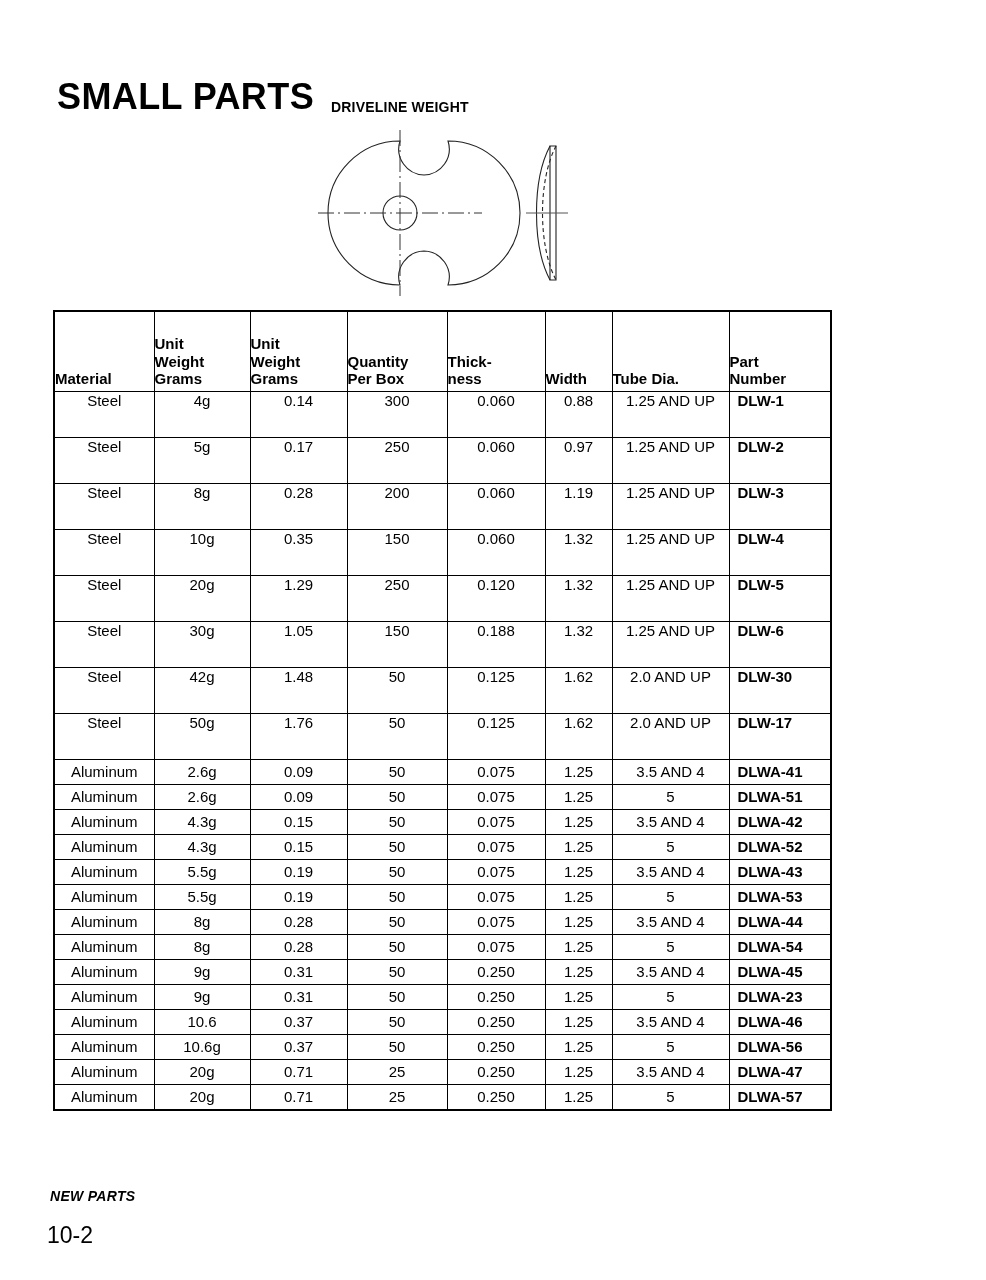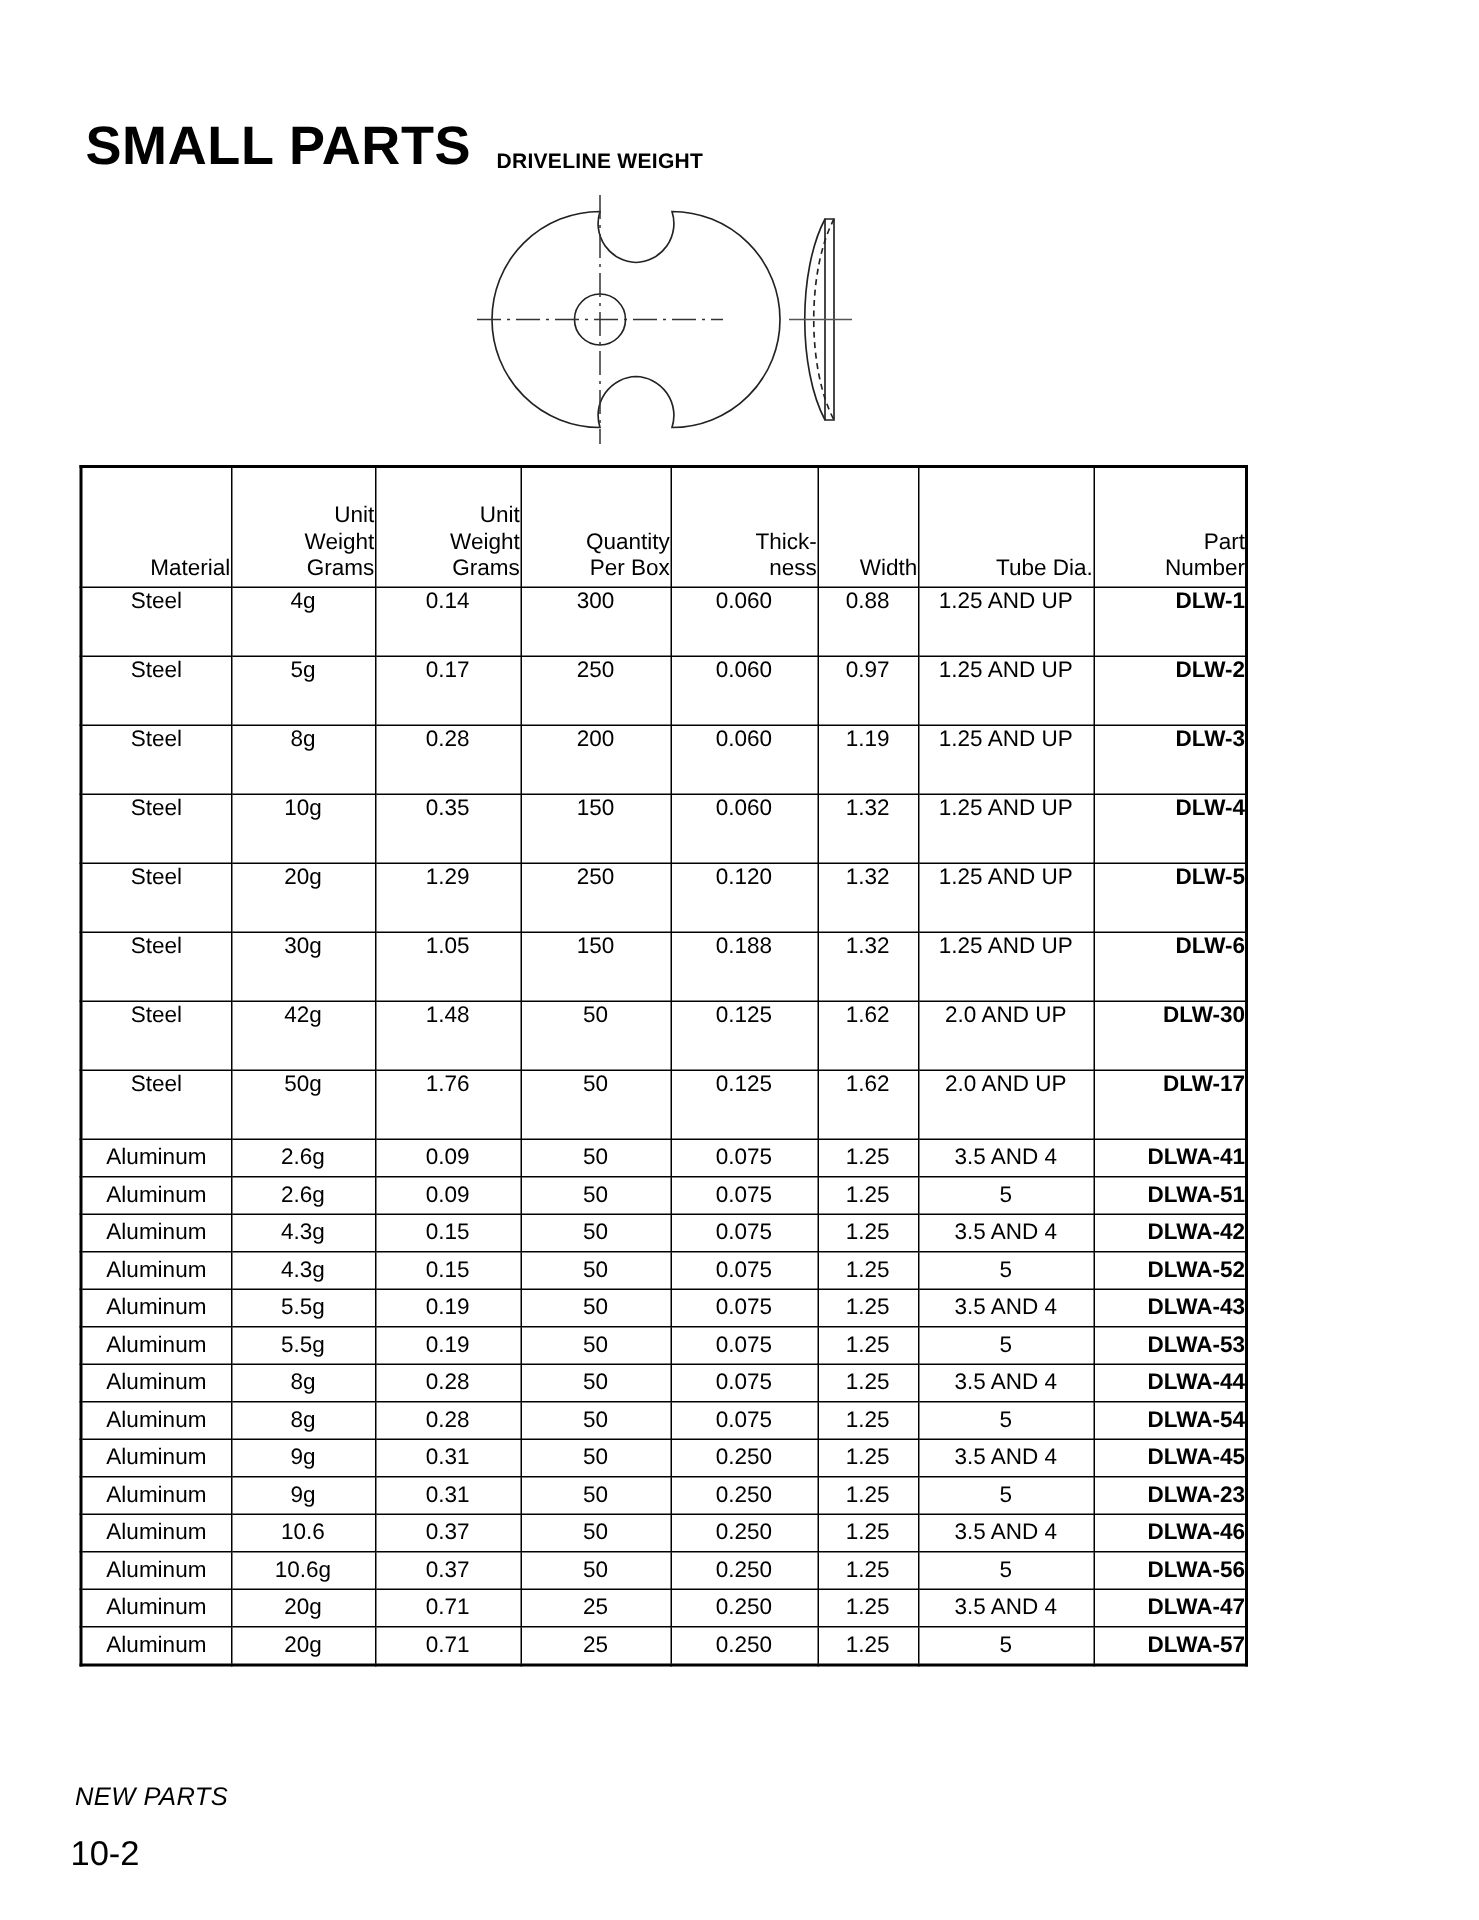--- a/index.html
+++ b/index.html
@@ -54,22 +54,22 @@
     font-size: 15px;
   }
   .spec-table th,
   .spec-table td {
     border: 1px solid #000000;
     padding: 0;
   }
   .spec-table thead th {
     height: 76px;
     vertical-align: bottom;
-    text-align: right;
-    font-weight: normal;
+    text-align: left;
+    font-weight: bold;
     line-height: 1.18;
     padding-bottom: 3px;
   }
   .spec-table thead th .hl {
     display: block;
   }
   
   .spec-table {
     border: 2px solid #000000;
   }
@@ -81,21 +81,21 @@
     line-height: 1.25;
   }
   tr.steel-row td {
     height: 45px;
   }
   tr.alum-row td {
     height: 21px;
     padding-top: 3px;
   }
   td.partnum {
-    text-align: right;
+    text-align: left;
     font-weight: bold;
     padding-left: 8px;
   }
   tr.alum-row + tr.alum-row td {
     border-top: 1px solid #000000;
   }
 
   
   col.c-material { width: 100px; }
   col.c-grams    { width: 96px; }
@@ -104,22 +104,22 @@
   col.c-thick    { width: 98px; }
   col.c-width    { width: 67px; }
   col.c-tube     { width: 117px; }
   col.c-part     { width: 102px; }
 
   
   .footer-note {
     position: absolute;
     left: 50px;
     top: 1188px;
-    font-size: 17px;
-    font-weight: normal;
+    font-size: 14px;
+    font-weight: bold;
     font-style: italic;
     letter-spacing: 0.3px;
   }
   .page-number {
     position: absolute;
     left: 47px;
     top: 1222px;
     font-size: 23px;
   }
 </style>

